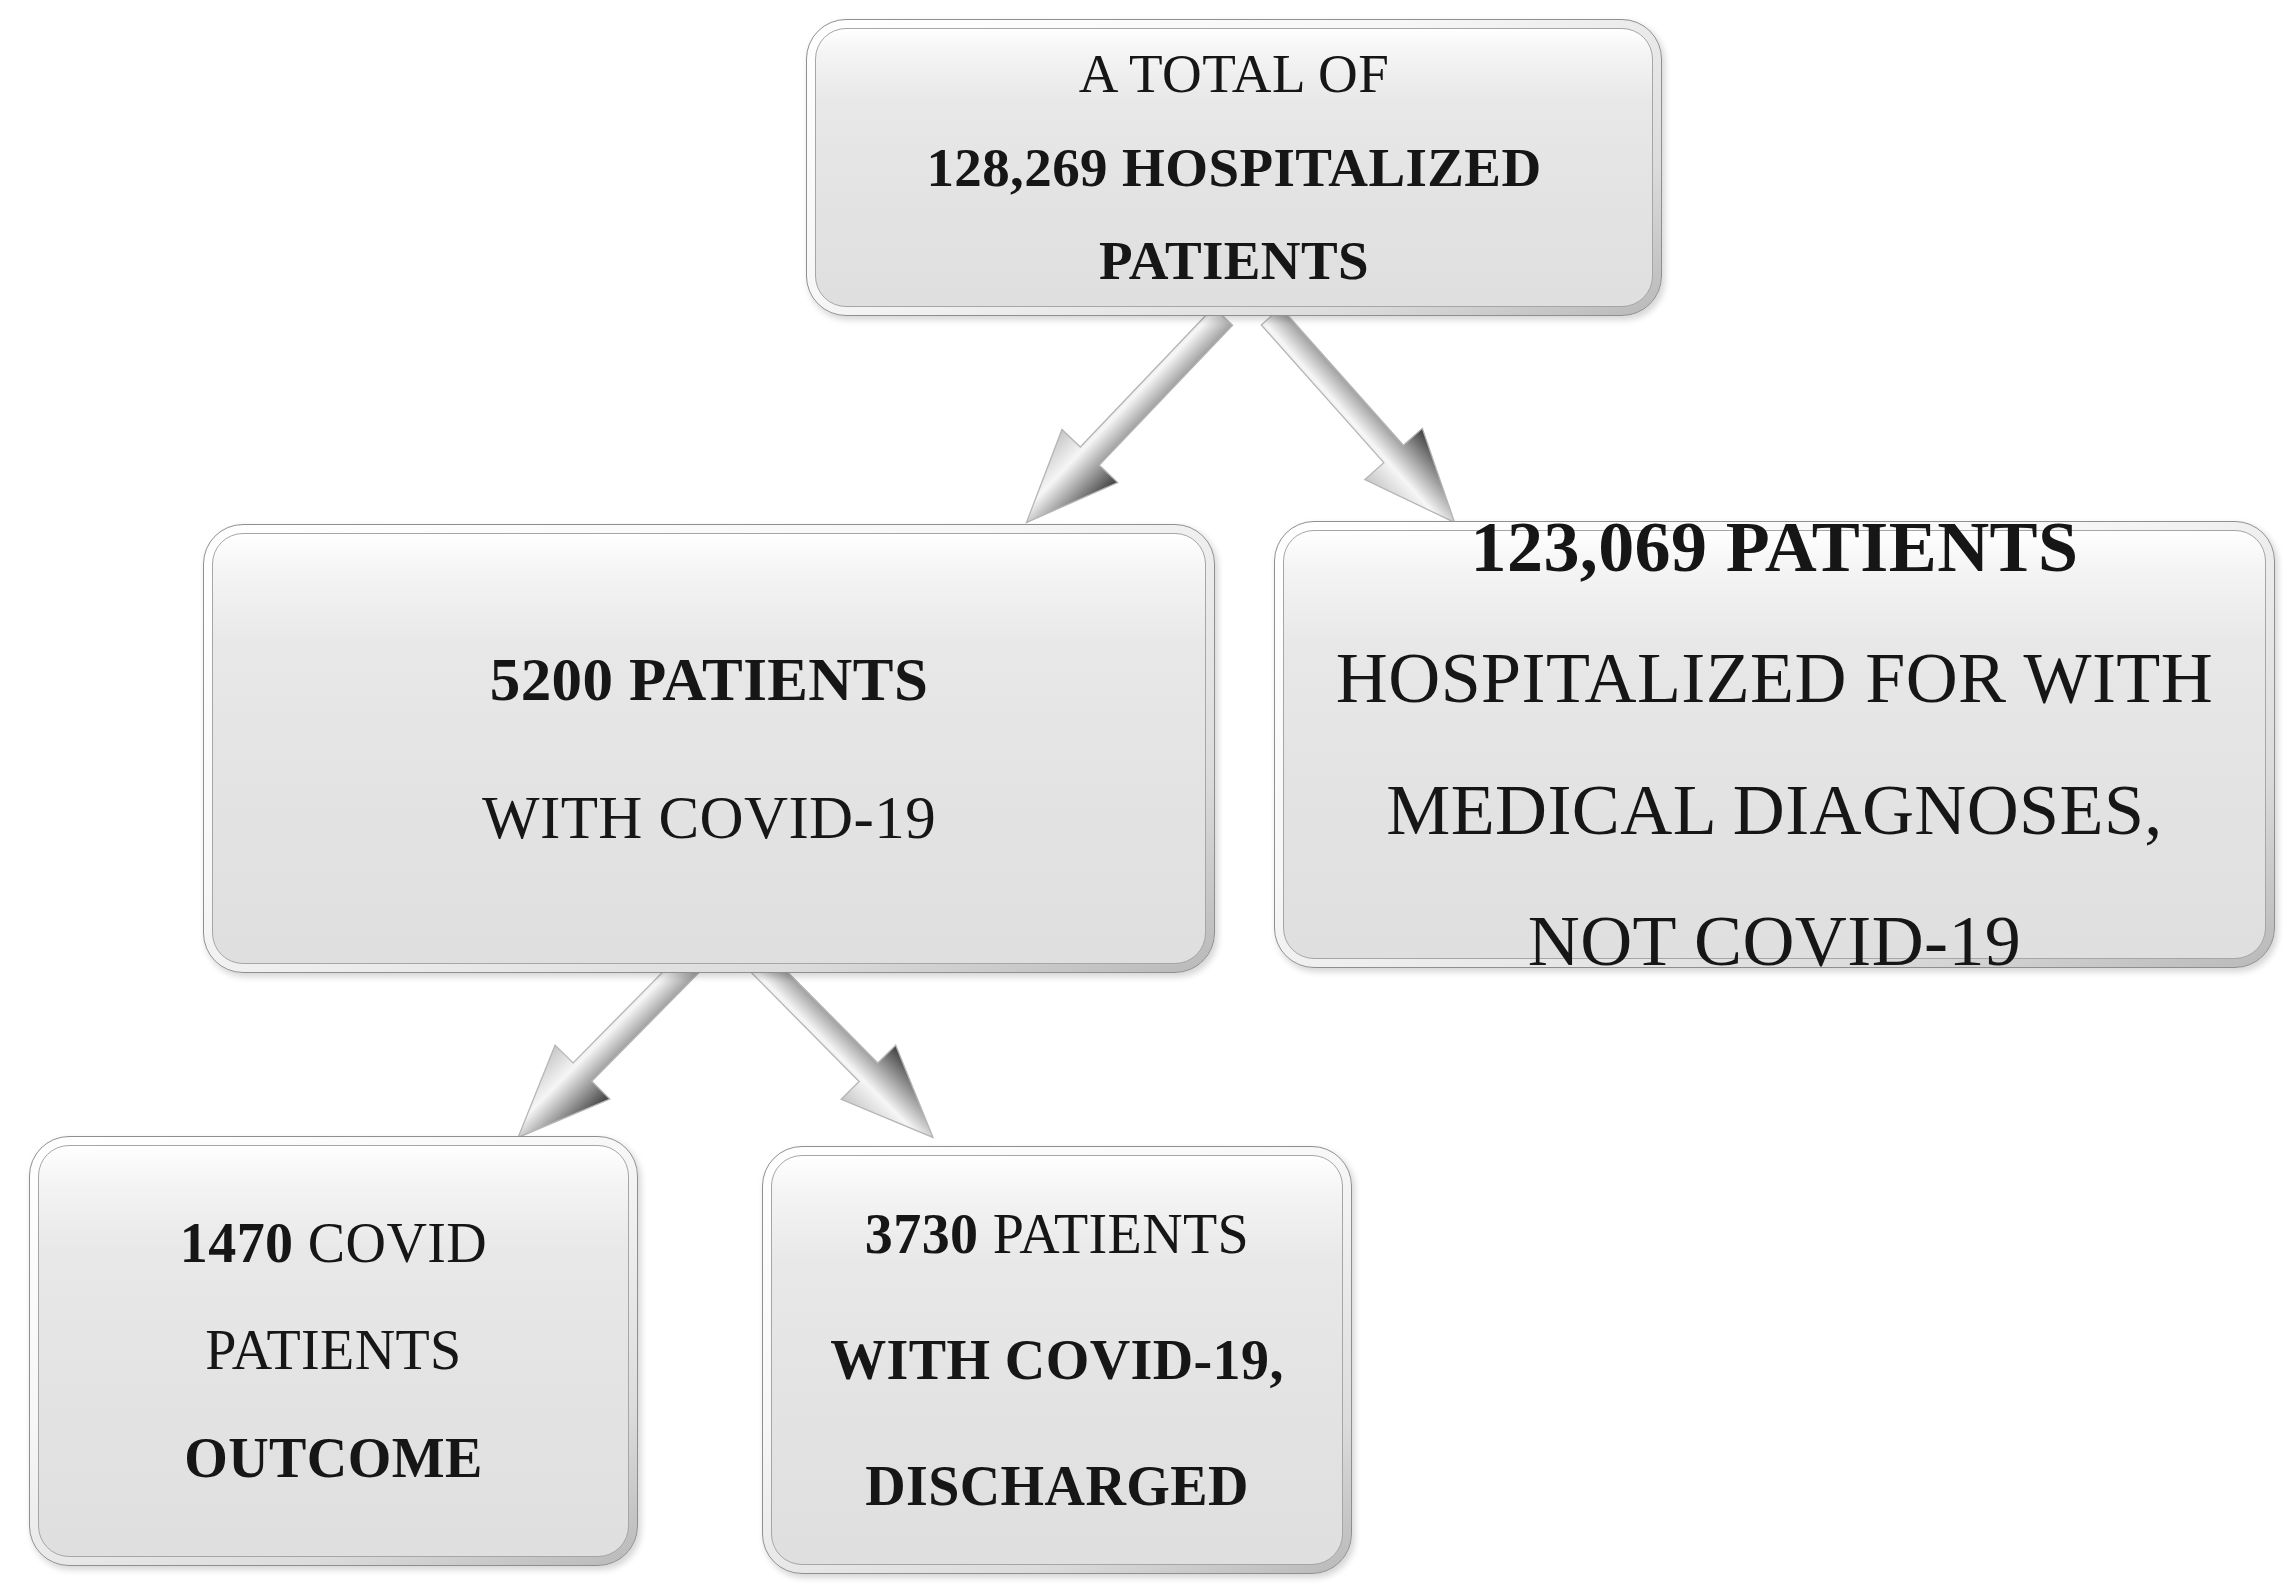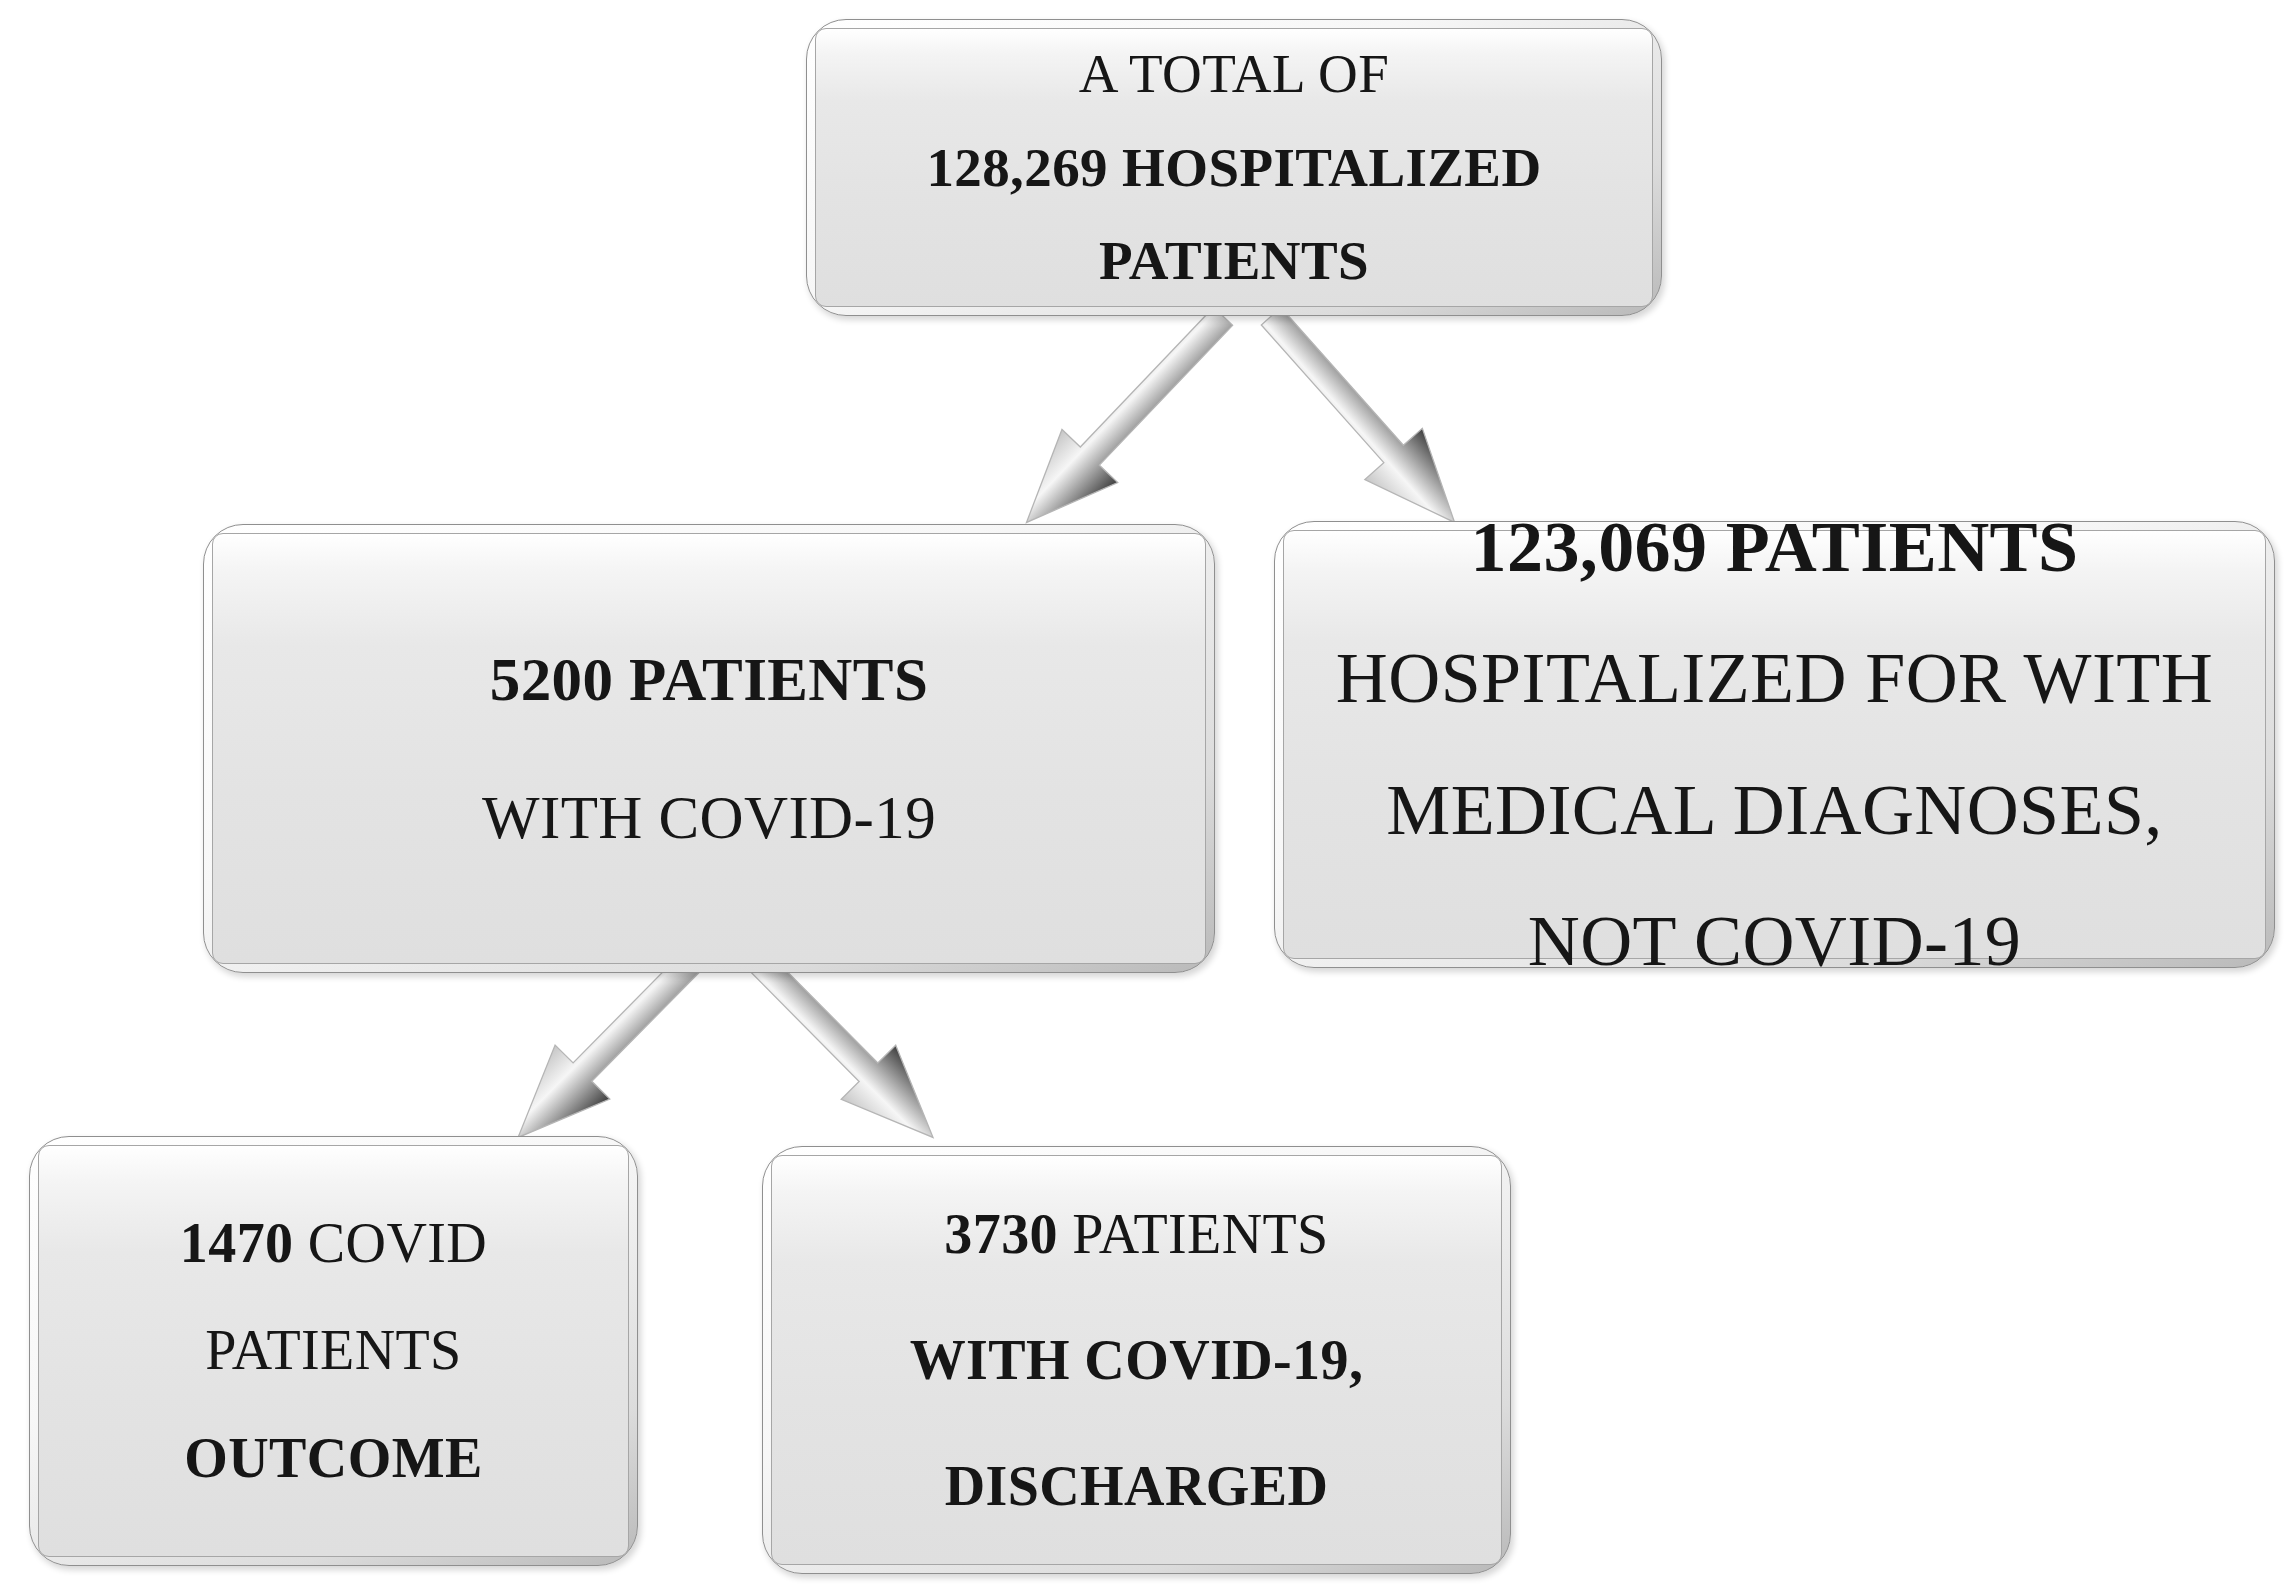--- a/index.html
+++ b/index.html
@@ -27,21 +27,21 @@
     border-radius: 40px;
     border: 1.7px solid #8f8f8f;
     padding: 7.9px;
     background: linear-gradient(155deg, #ffffff 0%, #f7f7f7 40%, #dcdcdc 78%, #b9b9b9 100%);
     box-shadow: 2.6px 3.5px 6.1px rgba(0,0,0,0.16);
   }
 
   .node-inner {
     width: 100%;
     height: 100%;
-    border-radius: 11px;
+    border-radius: 31px;
     border: 1.7px solid #a6a6a6;
     background: linear-gradient(180deg, #ffffff 0%, #f4f4f4 9%, #e8e8e8 26%, #e3e3e3 60%, #dfdfdf 100%);
     display: flex;
     flex-direction: column;
     justify-content: center;
     align-items: center;
     text-align: center;
   }
 
   .line { white-space: nowrap; letter-spacing: 0.4px; }
@@ -117,21 +117,21 @@
   </div>
 
   <div class="node node--lethal" style="left:29px; top:1136px; width:609px; height:430px;">
     <div class="node-inner">
       <div class="line"><span class="b">1470</span> <span class="n">COVID</span></div>
       <div class="line n">PATIENTS</div>
       <div class="line b">OUTCOME</div>
     </div>
   </div>
 
-  <div class="node node--discharged" style="left:762px; top:1146px; width:749px; height:428px;">
+  <div class="node node--discharged" style="left:762px; top:1146px; width:590px; height:428px;">
     <div class="node-inner">
       <div class="line"><span class="b">3730</span> <span class="n">PATIENTS</span></div>
       <div class="line b">WITH COVID-19,</div>
       <div class="line b">DISCHARGED</div>
     </div>
   </div>
 
 </div>
 
 

